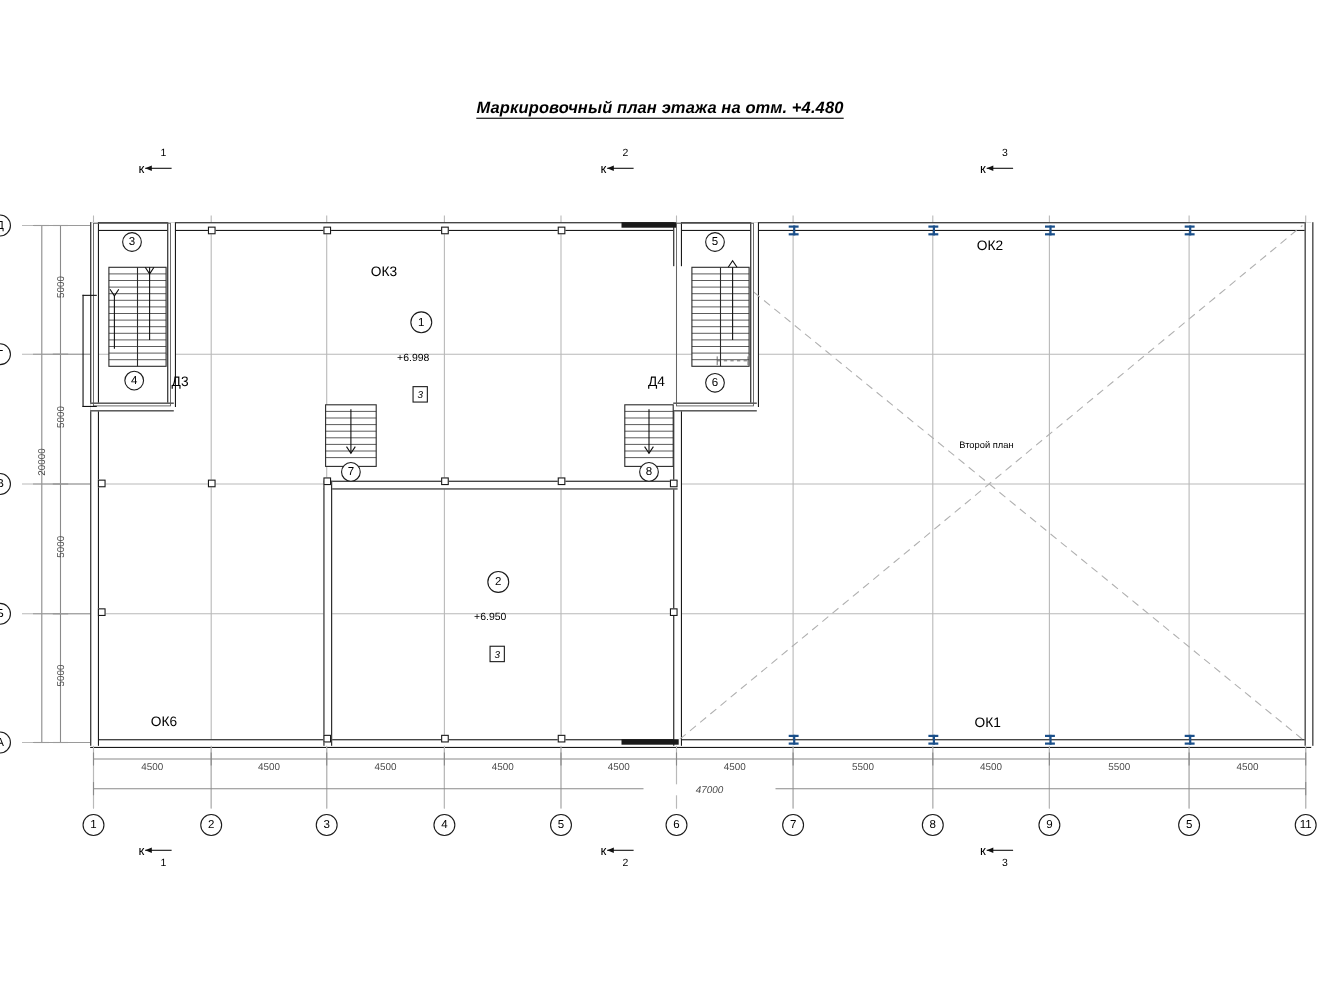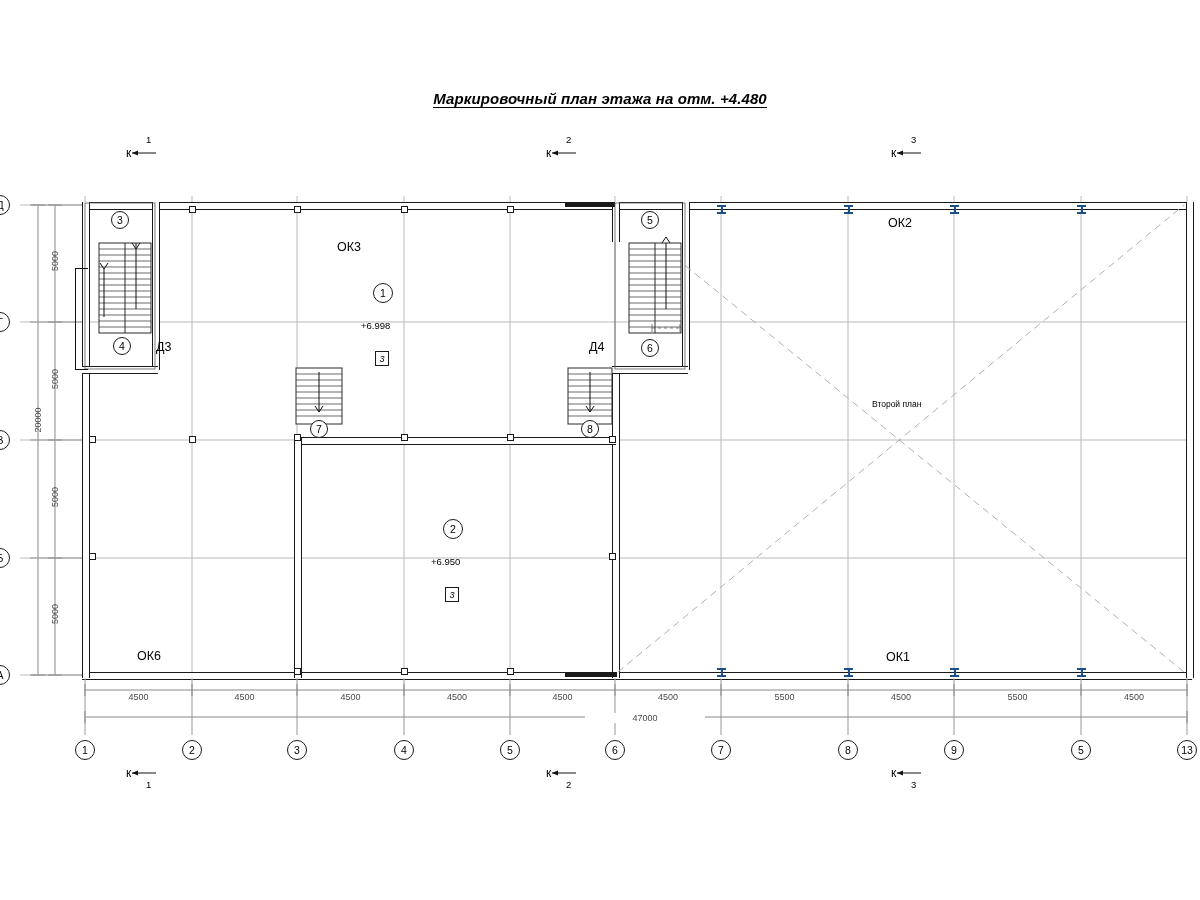--- a/index.html
+++ b/index.html
@@ -478,21 +478,21 @@
   <div class="abs dimtxt" style="left:85px;   top:692px; width:107px;">4500</div>
   <div class="abs dimtxt" style="left:192px;  top:692px; width:105px;">4500</div>
   <div class="abs dimtxt" style="left:297px;  top:692px; width:107px;">4500</div>
   <div class="abs dimtxt" style="left:404px;  top:692px; width:106px;">4500</div>
   <div class="abs dimtxt" style="left:510px;  top:692px; width:105px;">4500</div>
   <div class="abs dimtxt" style="left:615px;  top:692px; width:106px;">4500</div>
   <div class="abs dimtxt" style="left:721px;  top:692px; width:127px;">5500</div>
   <div class="abs dimtxt" style="left:848px;  top:692px; width:106px;">4500</div>
   <div class="abs dimtxt" style="left:954px;  top:692px; width:127px;">5500</div>
   <div class="abs dimtxt" style="left:1081px; top:692px; width:106px;">4500</div>
-  <div class="abs dimtxt" style="left:585px;  top:713px; width:120px; background:#fff;">47000</div>
+  <div class="abs dimtxt" style="left:585px;  top:713px; width:120px; background:#fff;font-style:italic;">47000</div>
 
   <div class="abs circ circ-20" style="left:75px;   top:740px;">
       <span>1</span>
     </div>
   <div class="abs circ circ-20" style="left:182px;  top:740px;">
       <span>2</span>
     </div>
   <div class="abs circ circ-20" style="left:287px;  top:740px;">
       <span>3</span>
     </div>
@@ -511,16 +511,16 @@
   <div class="abs circ circ-20" style="left:838px;  top:740px;">
       <span>8</span>
     </div>
   <div class="abs circ circ-20" style="left:944px;  top:740px;">
       <span>9</span>
     </div>
   <div class="abs circ circ-20" style="left:1071px; top:740px;">
       <span>5</span>
     </div>
   <div class="abs circ circ-20" style="left:1177px; top:740px;">
-      <span>13</span>
+      <span>11</span>
     </div>
 
 </div>
 
 </body></html>

